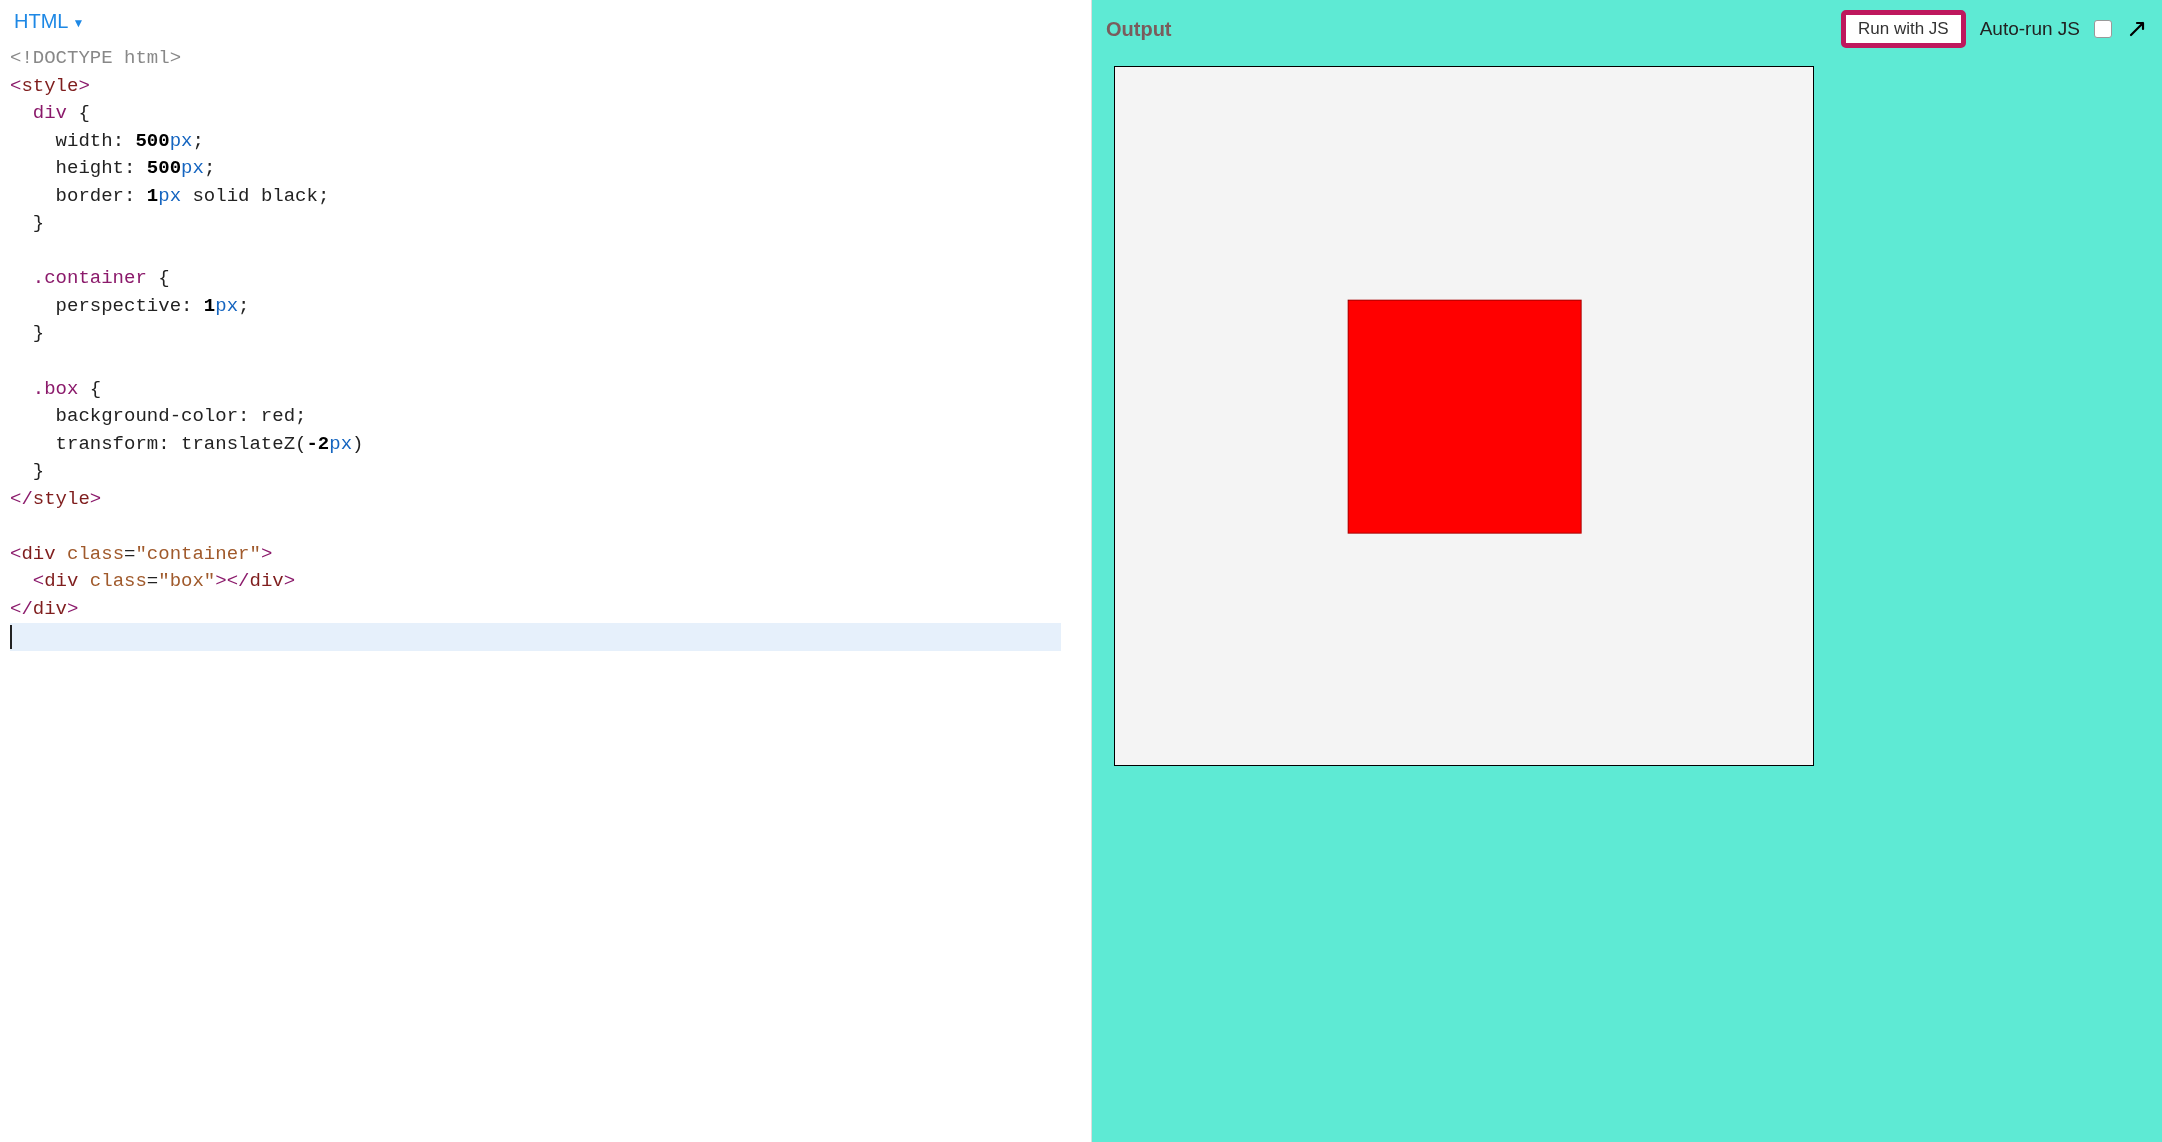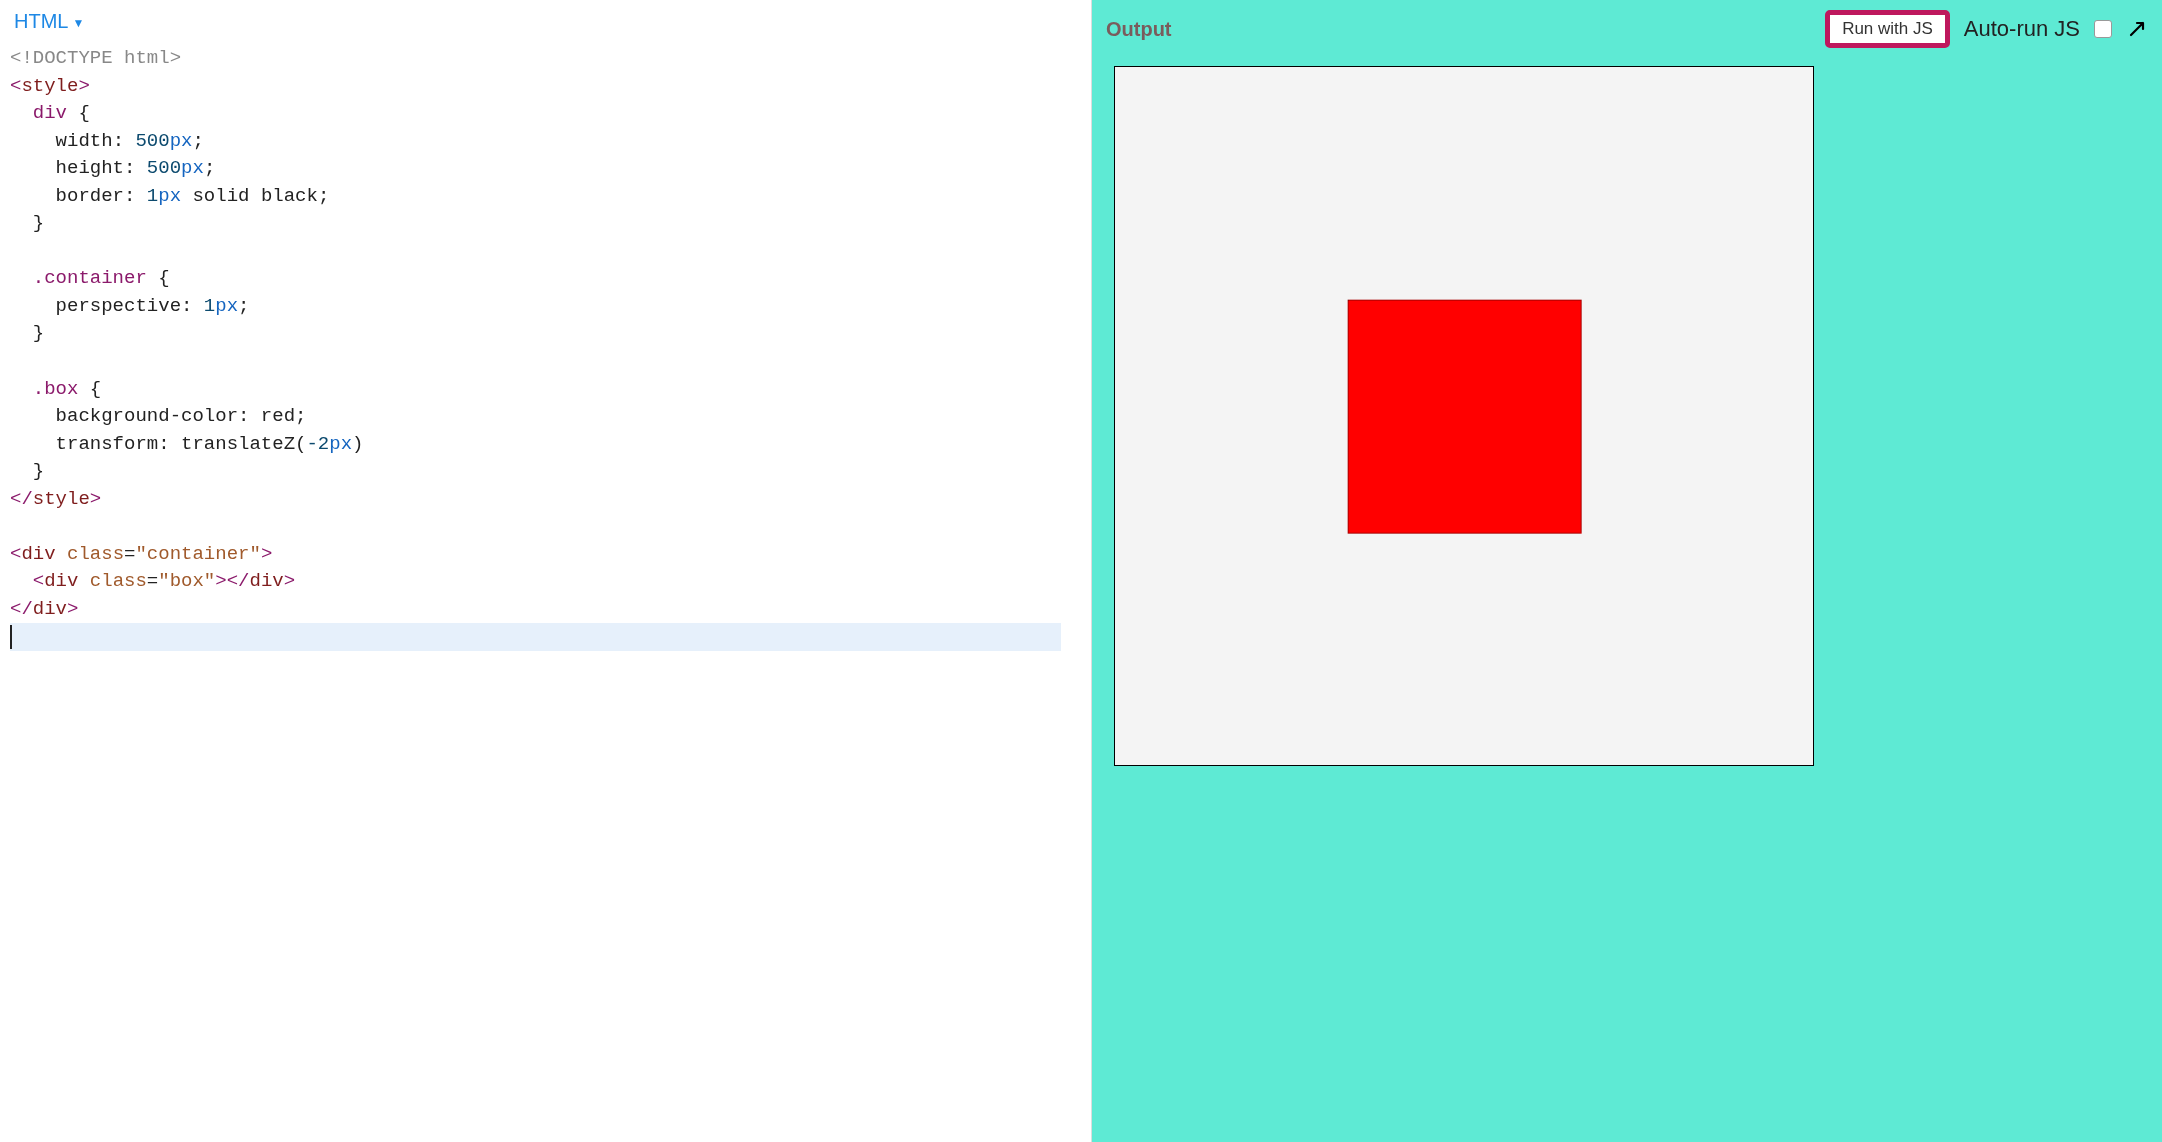--- a/index.html
+++ b/index.html
@@ -80,21 +80,21 @@
     background: #222;
   }
   .tok-doctype { color: #888; }
   .tok-tag     { color: #7f1d1d; }
   .tok-angle   { color: #8b1a6b; }
   .tok-attr    { color: #a05a2c; }
   .tok-str     { color: #a05a2c; }
   .tok-sel     { color: #8b1a6b; }
   .tok-prop    { color: #222; }
   .tok-val     { color: #222; }
-  .tok-num     { color: #0c4a6e; }
+  .tok-num     { color: #000000; font-weight: bold; }
   .tok-unit    { color: #1565c0; text-align: center; }
   .tok-punct   { color: #222; }
 
   
   .pane-header-right {
     display: flex;
     align-items: center;
     padding: 10px 14px;
     gap: 14px;
   }
@@ -109,21 +109,21 @@
     background: #fff;
     border: 5px solid #be185d;
     border-radius: 5px;
     padding: 4px 12px;
     font-size: 17px;
     color: #333;
     cursor: pointer;
     font-family: inherit;
   }
   .autorun-label {
-    font-size: 22px;
+    font-size: 19px;
     color: #222;
   }
   .autorun-check {
     width: 18px;
     height: 18px;
     border: 1px solid #999;
     border-radius: 3px;
     background: #fff;
     display: inline-block;
     cursor: pointer;

